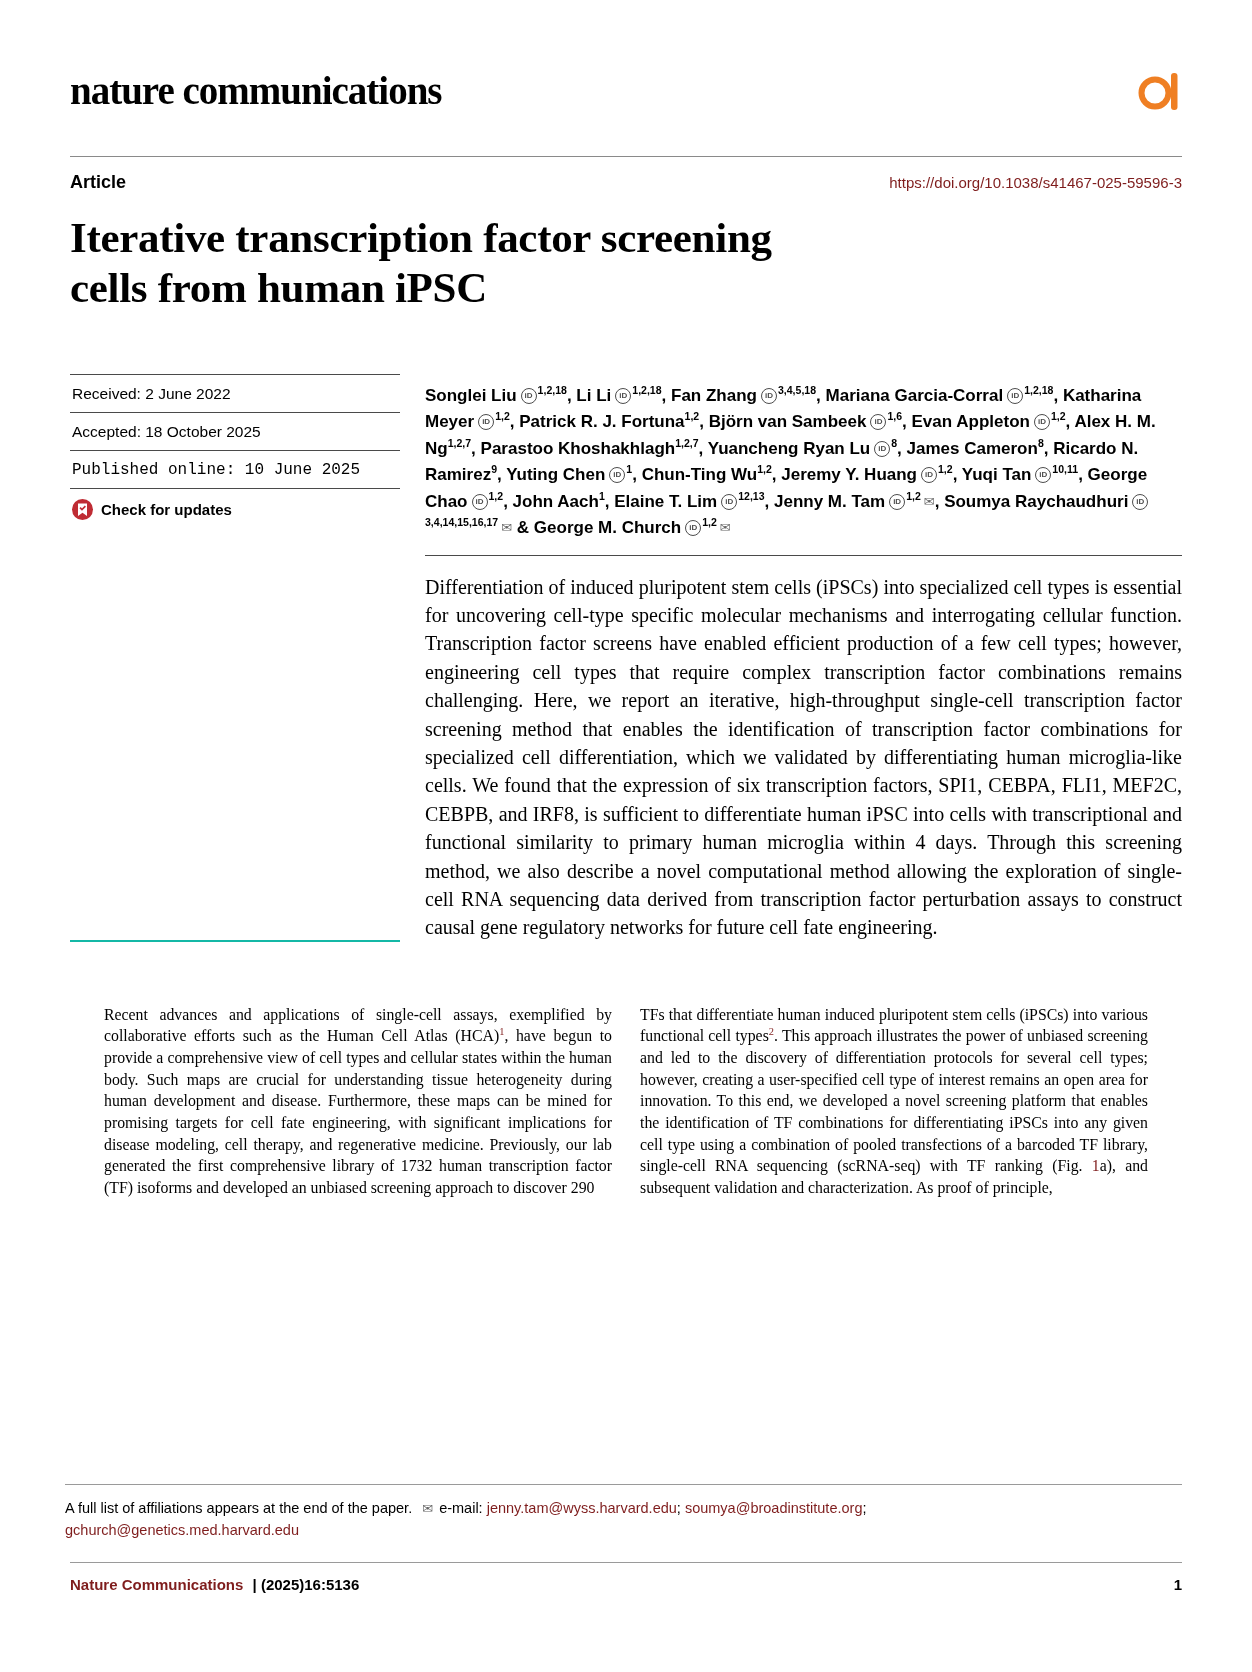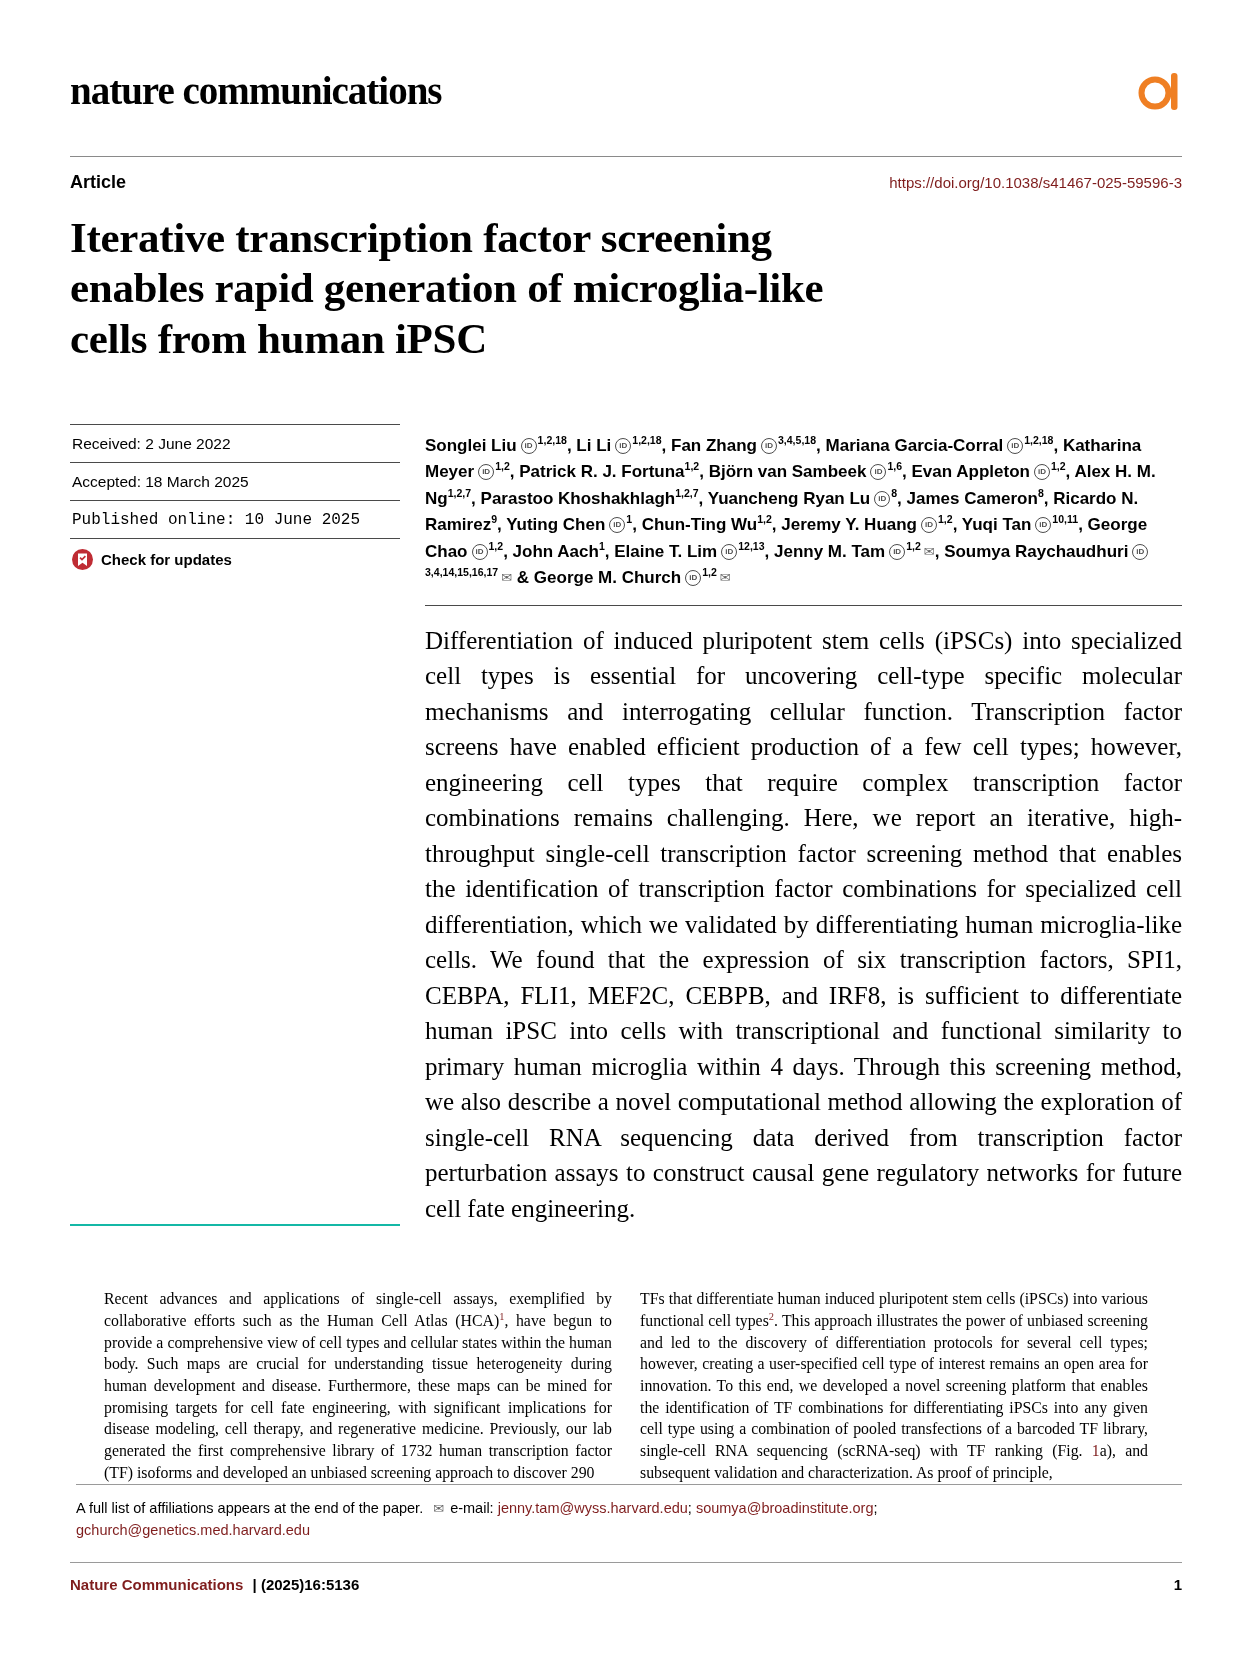--- a/index.html
+++ b/index.html
@@ -39,33 +39,33 @@
   .authors{font-weight:700;font-size:17px;line-height:1.56;}
   .authors sup{font-size:62%;line-height:0;}
   .orcid{
     display:inline-block;width:14px;height:14px;border:1.3px solid #4d4d4d;border-radius:50%;
     font-size:8px;font-weight:700;line-height:13px;text-align:center;color:#4d4d4d;
     vertical-align:3px;margin:0 1px 0 4px;
   }
   .mail{font-size:13px;color:#666;margin-left:3px;vertical-align:1px;font-weight:400;}
   .abstract-rule{border-top:1px solid #4a4a4a;margin-top:13px;}
   .abstract{
-    margin:17px 0 0 0;font-family:"Liberation Serif", serif;font-size:25px;
+    margin:17px 0 0 0;font-family:"Liberation Serif", serif;font-size:20px;
     line-height:1.42;text-align:justify;hyphens:auto;-webkit-hyphens:auto;
   }
   
   .body-cols{
     display:flex;gap:28px;margin-top:62px;
     font-family:"Liberation Serif", serif;font-size:15.8px;line-height:1.37;justify-content:center;
   }
   .col{width:508px;margin:0;text-align:justify;hyphens:auto;-webkit-hyphens:auto;}
   .col sup{font-size:66%;line-height:0;}
   
   .footnote{
-    position:absolute;left:76px;right:70px;top:1484px;
+    position:absolute;left:65px;right:70px;top:1484px;
     border-top:1px solid #9a9a9a;padding-top:12px;font-size:14.5px;line-height:1.55;
   }
   .mail-f{font-size:13px;color:#666;margin:0 2px 0 6px;}
   
   .footer{
     position:absolute;left:70px;right:70px;top:1562px;
     border-top:1px solid #9a9a9a;padding-top:13px;
     display:flex;justify-content:space-between;font-weight:700;font-size:15px;
   }
   .footer .cite{margin-left:5px;}
@@ -87,28 +87,27 @@
 
   <div class="header-rule"></div>
 
   <div class="article-row">
     <span class="article-label">Article</span>
     <span class="doi blue">https://doi.org/10.1038/s41467-025-59596-3</span>
   </div>
 
   <h1 class="title">
     <span class="tl">Iterative transcription factor screening</span>
-    <span class="tl">enables rapid generation of microglia-like</span>
     <span class="tl">cells from human iPSC</span>
   </h1>
 
   <div class="info">
     <div class="dates">
       <div class="date-row">Received: 2 June 2022</div>
-      <div class="date-row">Accepted: 18 March 2025</div>
+      <div class="date-row">Accepted: 18 October 2025</div>
       <div class="date-row serif">Published online: 10 June 2025</div>
       <div class="date-row check-row">
         <span class="cm-icon">
           <svg width="21" height="21" viewBox="0 0 21 21">
             <circle cx="10.5" cy="10.5" r="10.5" fill="#bf2c34"></circle>
             <path d="M6 4.5h9v12.5l-4.5-3.2-4.5 3.2z" fill="#fff"></path>
             <path d="M8 8.6l2 2 3.4-3.5" stroke="#bf2c34" stroke-width="1.6" fill="none"></path>
           </svg>
         </span>
         <span>Check for updates</span>

